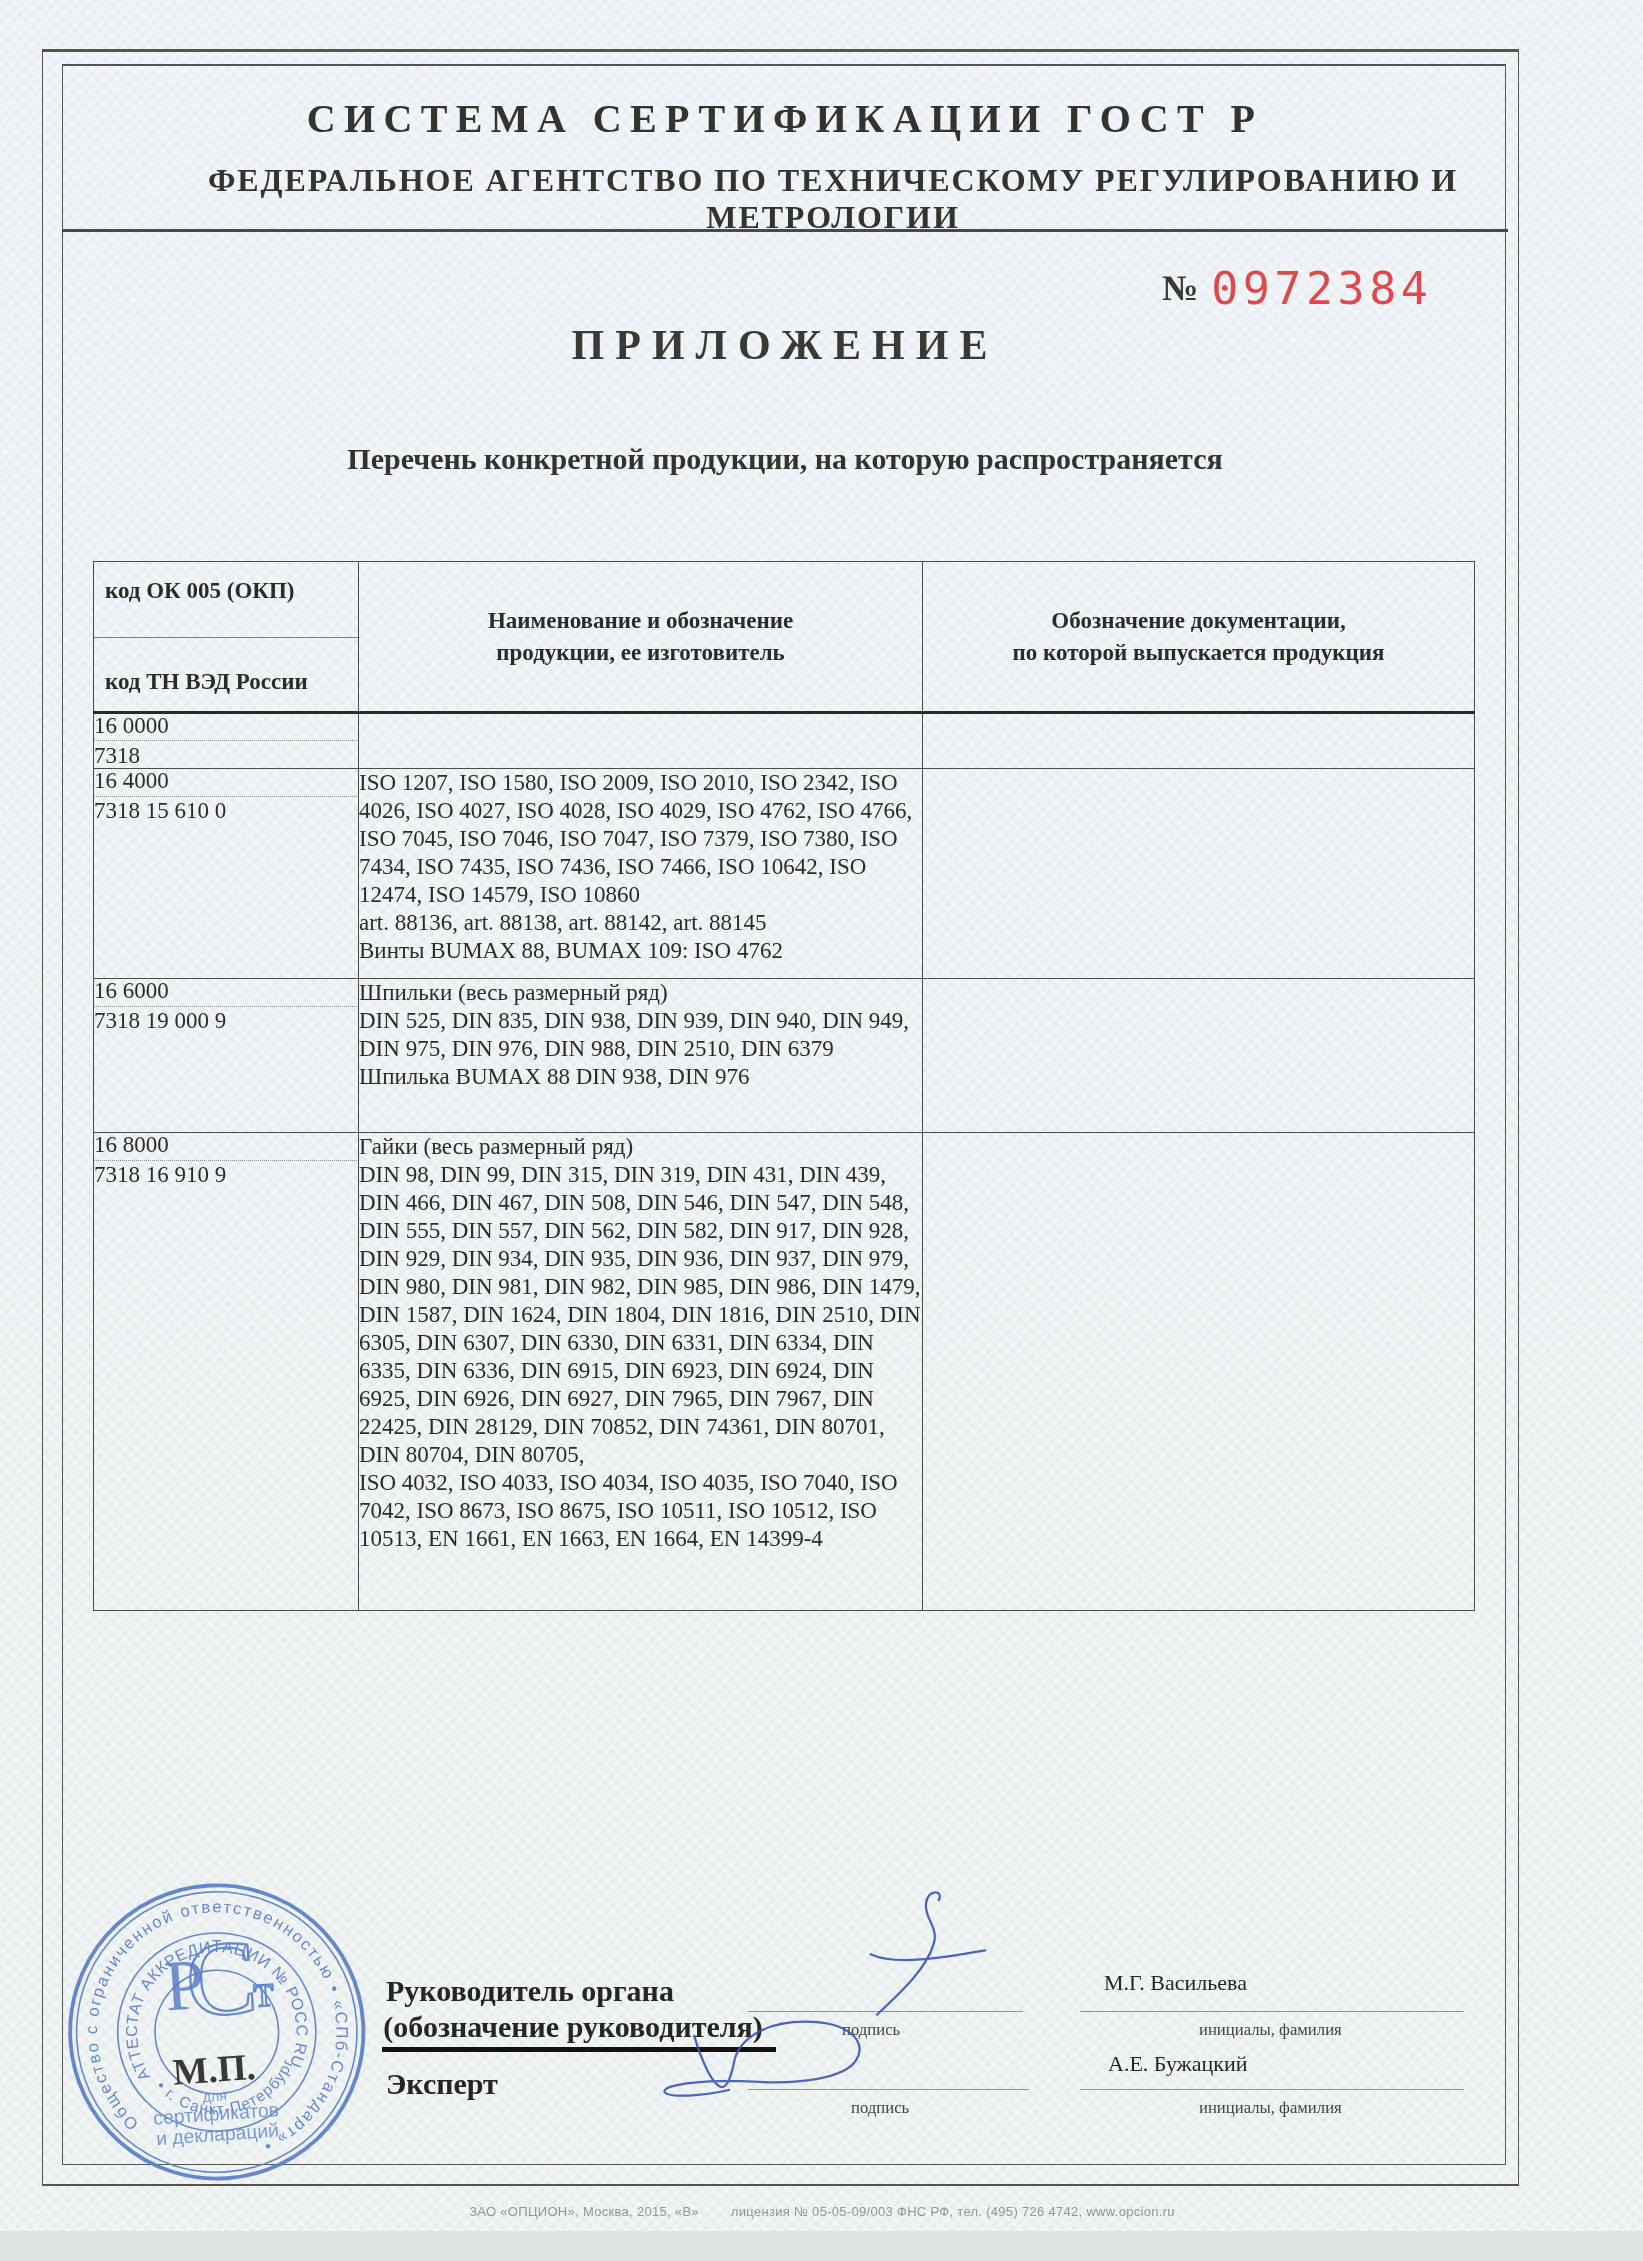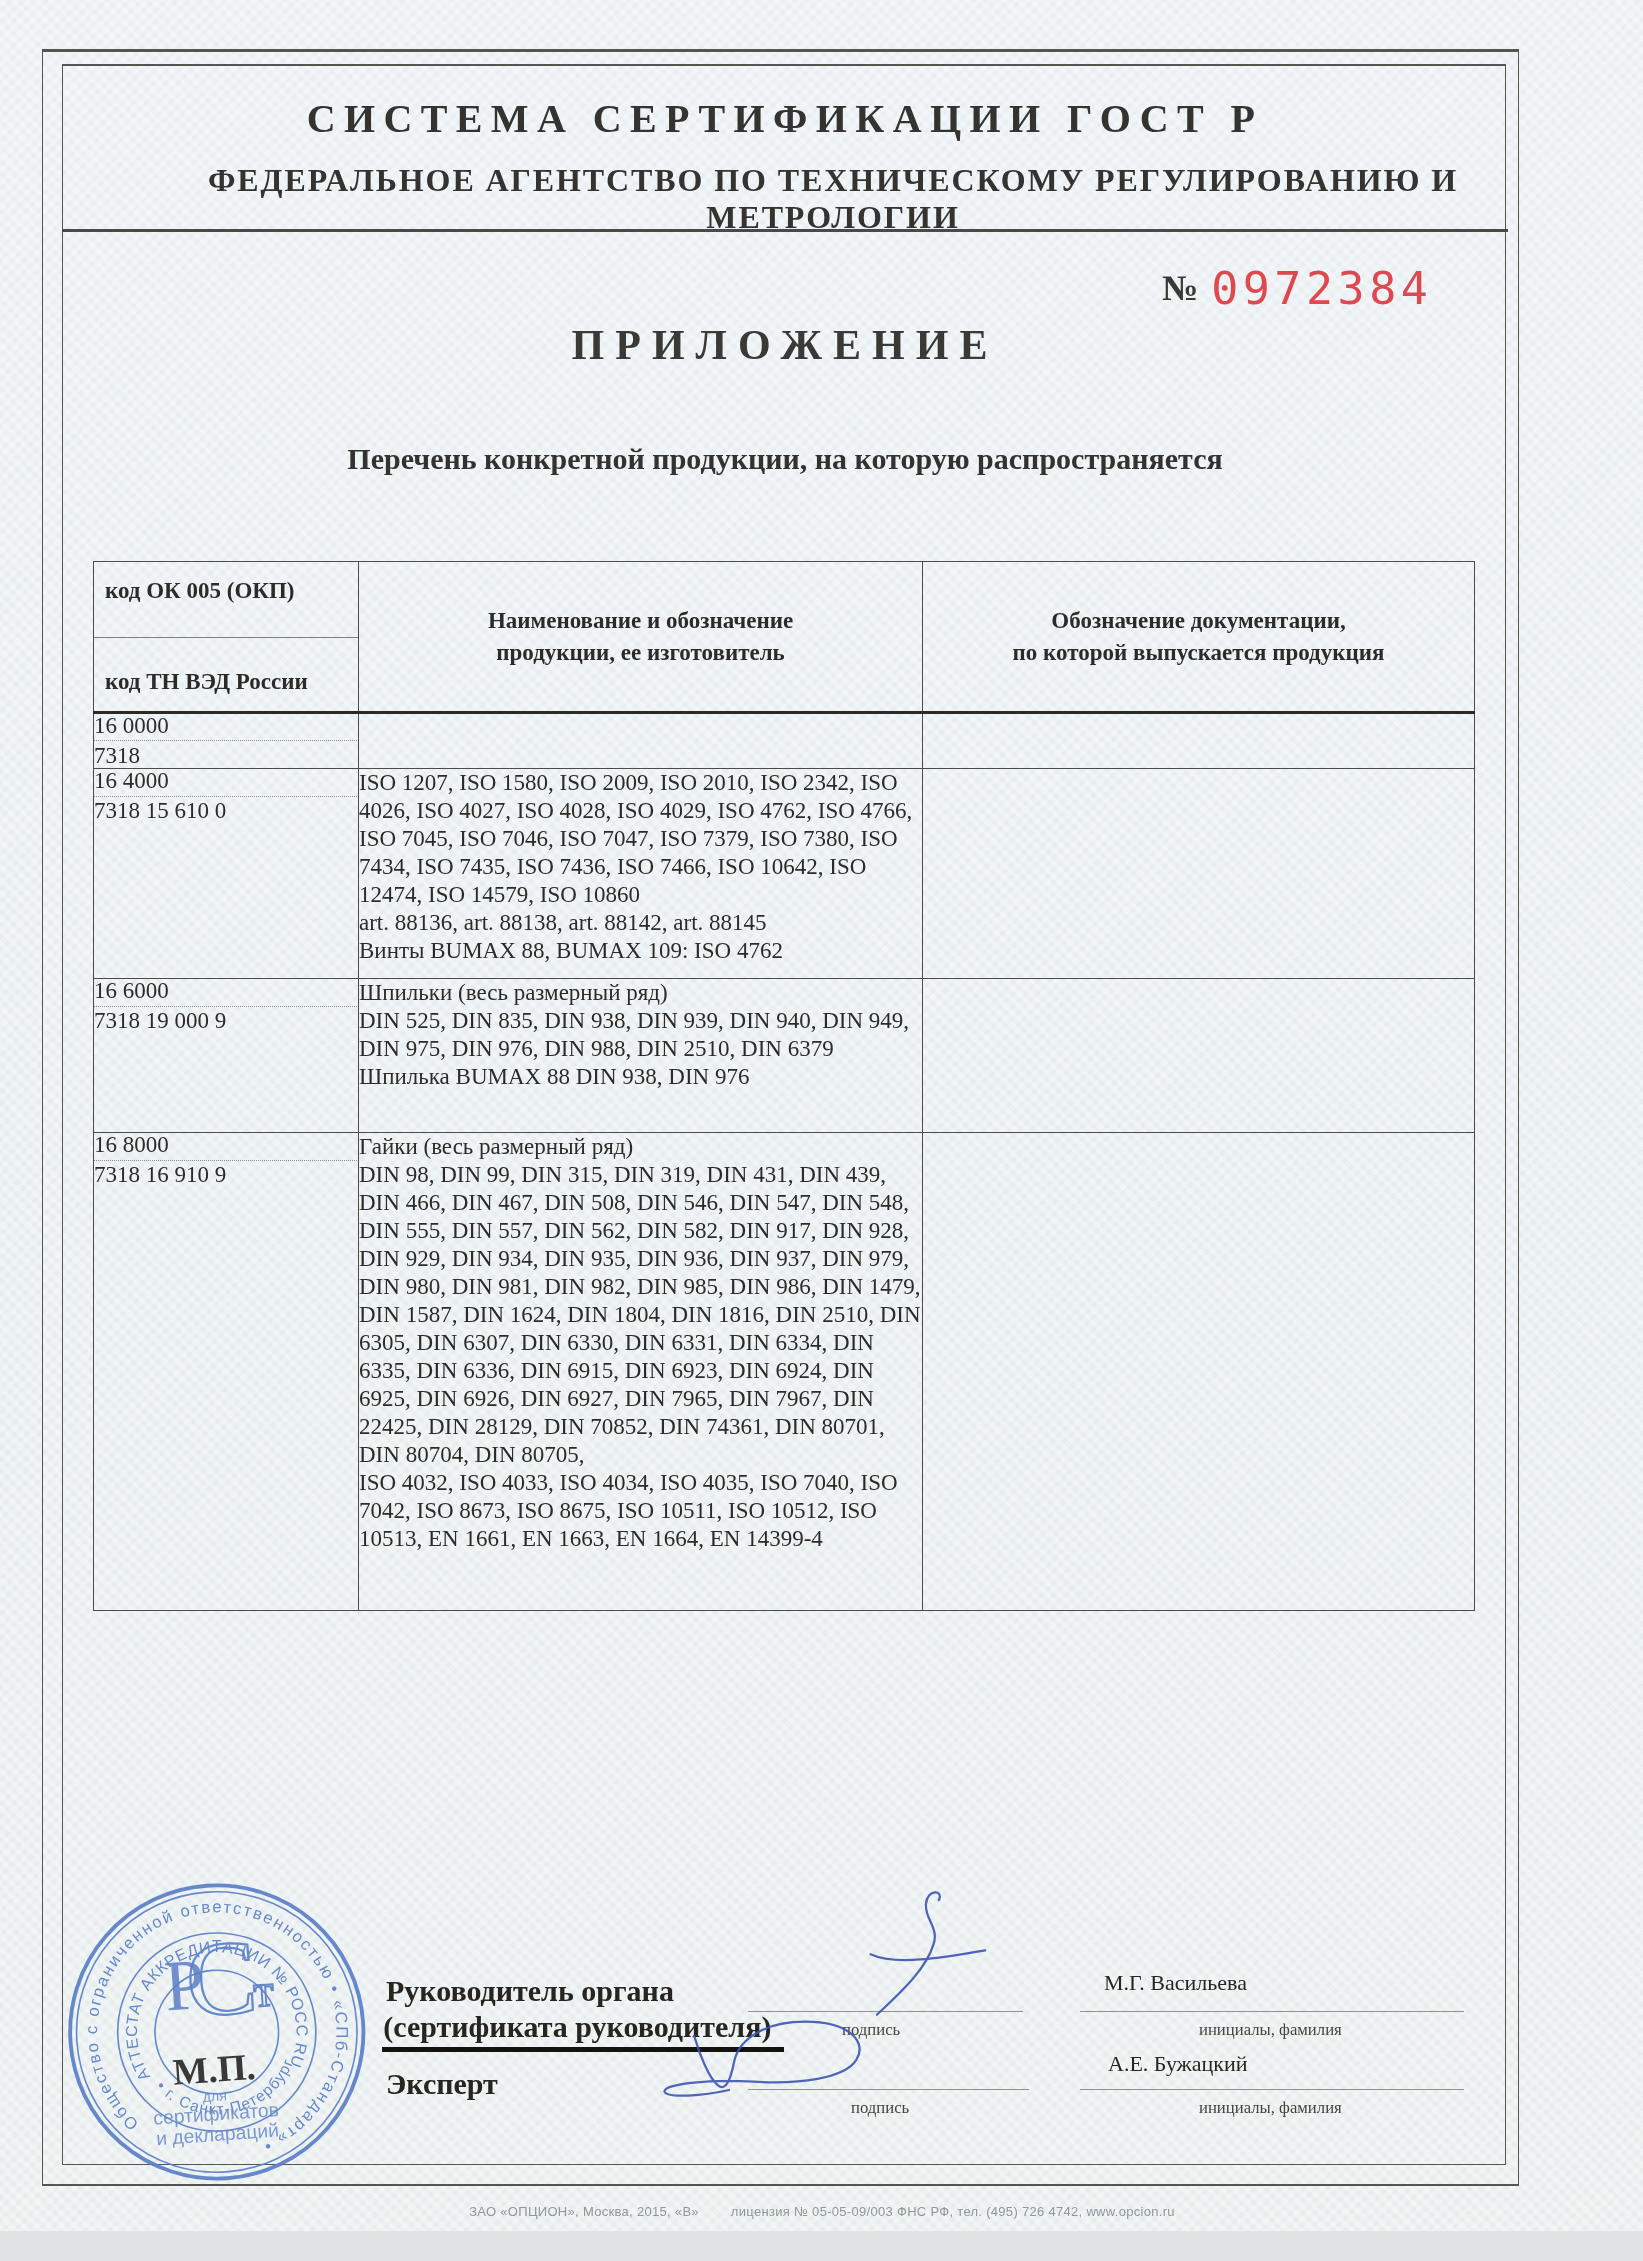--- a/index.html
+++ b/index.html
@@ -162,21 +162,21 @@
         <p>Гайки (весь размерный ряд)</p>
         <p>DIN 98, DIN 99, DIN 315, DIN 319, DIN 431, DIN 439, DIN 466, DIN 467, DIN 508, DIN 546, DIN 547, DIN 548, DIN 555, DIN 557, DIN 562, DIN 582, DIN 917, DIN 928, DIN 929, DIN 934, DIN 935, DIN 936, DIN 937,  DIN 979, DIN 980, DIN 981, DIN 982, DIN 985, DIN 986, DIN 1479,  DIN 1587, DIN 1624, DIN 1804, DIN 1816, DIN 2510, DIN 6305, DIN 6307, DIN 6330, DIN 6331, DIN 6334, DIN 6335, DIN 6336, DIN 6915, DIN 6923, DIN 6924, DIN 6925, DIN 6926, DIN 6927, DIN 7965, DIN 7967, DIN 22425, DIN 28129, DIN 70852, DIN 74361, DIN 80701, DIN 80704, DIN 80705,</p>
         <p>ISO 4032, ISO 4033, ISO 4034, ISO 4035, ISO 7040, ISO 7042, ISO 8673, ISO 8675, ISO 10511, ISO 10512, ISO 10513, EN 1661, EN 1663, EN 1664, EN 14399-4</p>
       </td>
       <td></td>
     </tr>
   </tbody>
     </table>
 
   <div class="sig-label lab-head1">Руководитель органа</div>
-  <div class="sig-label lab-head2">(сертификата руководителя)</div>
+  <div class="sig-label lab-head2">(обозначение руководителя)</div>
   <div class="sig-label lab-expert">Эксперт</div>
 
   <div class="sig-line slineA"></div>
   <div class="sig-line slineB"></div>
   <div class="sig-line nlineA"></div>
   <div class="sig-line nlineB"></div>
 
   <div class="caption capA">подпись</div>
   <div class="caption capB">подпись</div>
   <div class="caption capNA">инициалы, фамилия</div>

